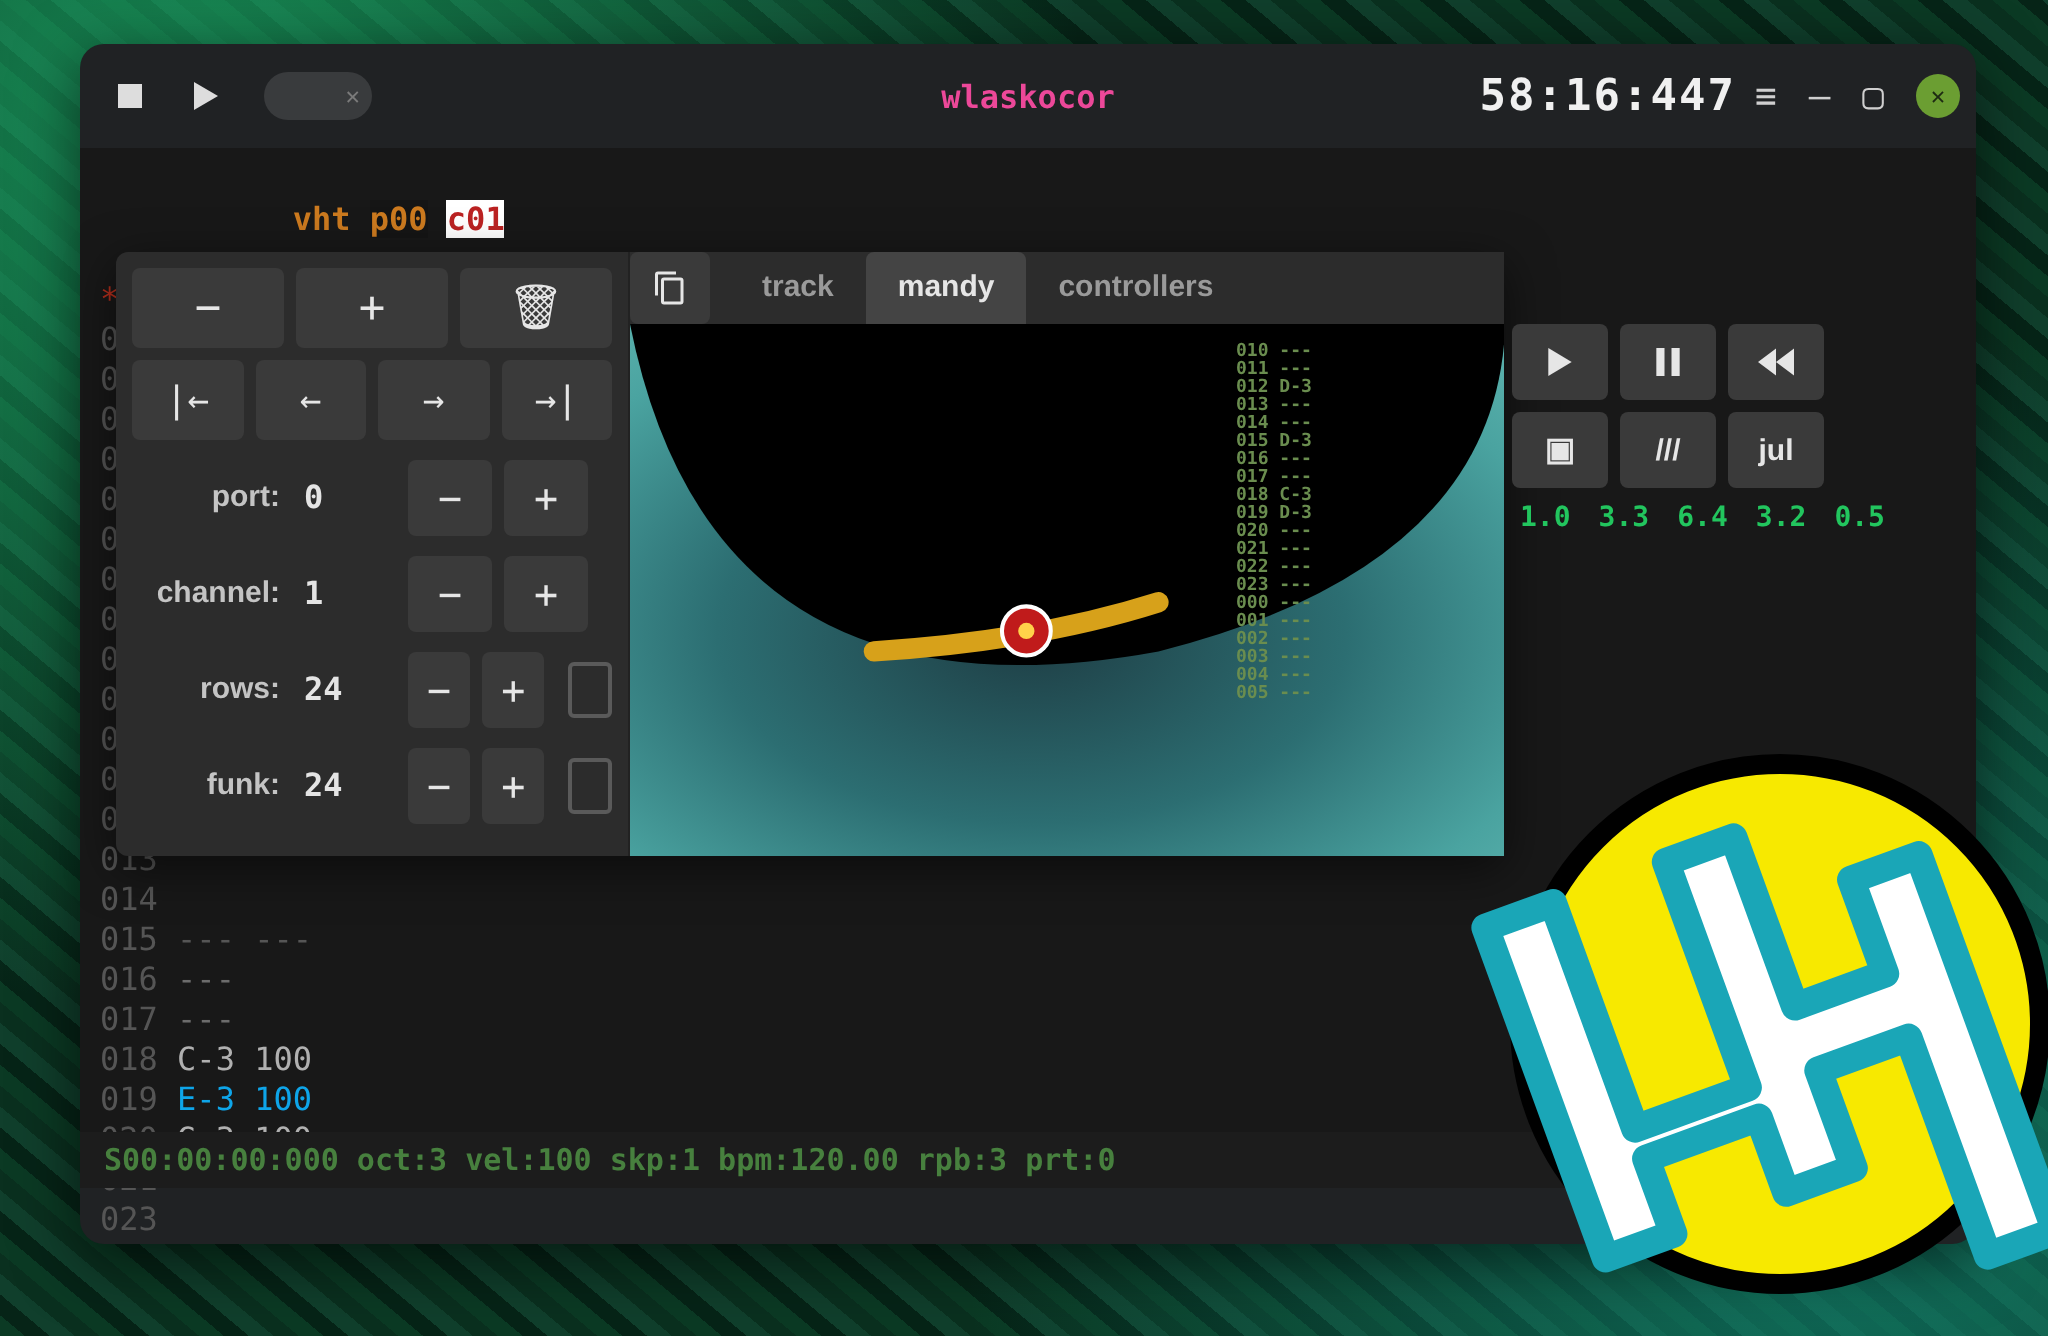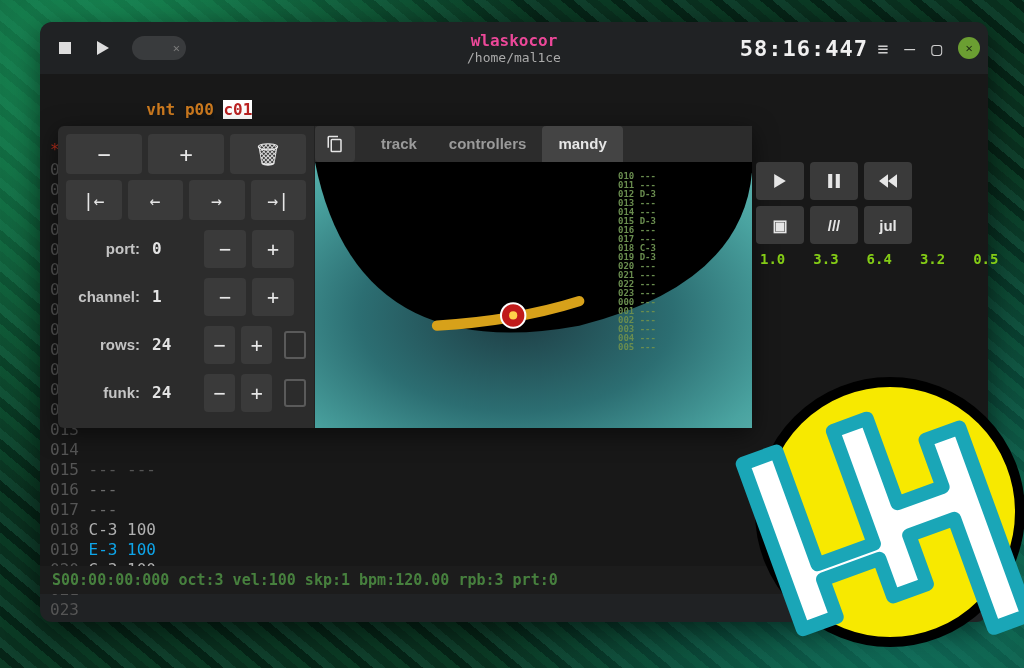--- a/index.html
+++ b/index.html
@@ -53,21 +53,21 @@
   .tab.active{background:#444;color:#e6e6e6}
   .tabicons{display:flex;gap:6px;padding-right:8px}
   .tabicon{width:40px;height:36px;display:flex;align-items:center;justify-content:center;background:#3a3a3a;border-radius:4px;color:#e6e6e6}
   .viz{flex:1;position:relative;background:#000;overflow:hidden}
   .scope{position:absolute;top:10px;right:80px;width:54px;color:#6a8d4f;font:700 9px/9px "DejaVu Sans Mono",monospace;text-align:left;white-space:pre}
 
   .ctrlcluster{position:absolute;top:140px;left:716px;width:262px;height:130px}
   .crow{display:flex;gap:6px;margin-bottom:6px;justify-content:flex-start}
   .cbtn{width:48px;height:38px;background:#3a3a3a;border-radius:4px;display:flex;align-items:center;justify-content:center;color:#e6e6e6;font:600 15px sans-serif}
   .cbtn svg{fill:#e6e6e6}
-  .cnums{display:flex;gap:28px;color:#84cc16;font:600 14px/18px "DejaVu Sans Mono",monospace;margin-top:2px;margin-left:4px}
+  .cnums{display:flex;gap:14px;color:#22c55e;font:600 14px/18px "DejaVu Sans Mono",monospace;margin-top:2px;margin-left:4px}
 
   
   .logo{position:absolute;left:650px;top:290px;width:360px;height:360px;pointer-events:none}
 
   
   #trk-rows .row.hi .cell{color:#a8a8a8}
 </style>
 </head>
 <body>
 <div id="stage">
@@ -78,21 +78,20 @@
           <div class="stop-sq"></div>
         </div>
       <div class="tbtn">
           <div class="play-tri"></div>
         </div>
       <div class="switch">
           <span>✕</span>
         </div>
       <div class="titlecenter">
         <div class="t">wlaskocor</div>
-        <div class="s">/home/mal1ce</div>
       </div>
       <div class="timer">58:16:447</div>
       <div class="winctrls">
         <span>≡</span>
         <span>—</span>
         <span>▢</span>
         <div class="closew">✕</div>
       </div>
     </div>
 
@@ -183,22 +182,22 @@
         <div style="display:flex;align-items:flex-start">
           <div class="tabicons">
             <div class="tabicon">
               <svg width="18" height="18" viewBox="0 0 24 24">
                   <path fill="#e6e6e6" d="M16 1H4a2 2 0 0 0-2 2v14h2V3h12V1zm3 4H8a2 2 0 0 0-2 2v14a2 2 0 0 0 2 2h11a2 2 0 0 0 2-2V7a2 2 0 0 0-2-2zm0 16H8V7h11v14z"></path>
                 </svg>
             </div>
           </div>
           <div class="tabs" id="tabs">
               <div class="tab">track</div>
+              <div class="tab active">mandy</div>
               <div class="tab">controllers</div>
-              <div class="tab active">mandy</div>
             </div>
         </div>
         <div class="viz">
           <svg width="100%" height="100%" viewBox="0 0 430 260" preserveAspectRatio="none">
             <defs>
               <radialGradient id="tun" cx="0.46" cy="0.58" r="0.9">
                 <stop offset="0%" stop-color="#1e3d44"></stop>
                 <stop offset="40%" stop-color="#2c6e72"></stop>
                 <stop offset="70%" stop-color="#4aa3a0"></stop>
                 <stop offset="100%" stop-color="#6cc0ba"></stop>

